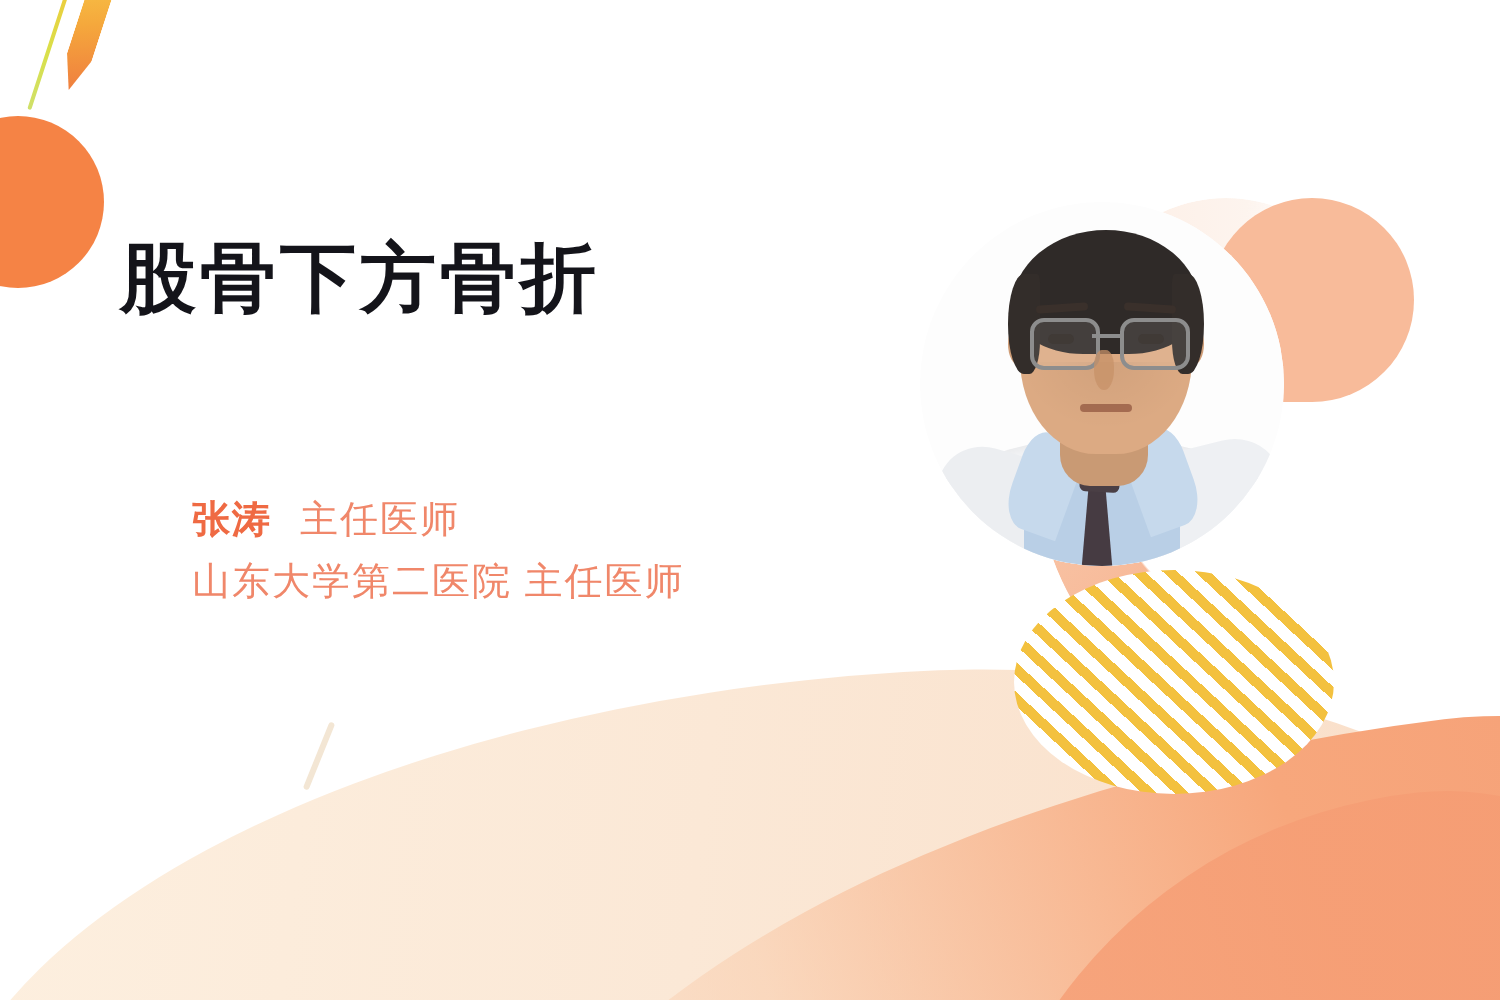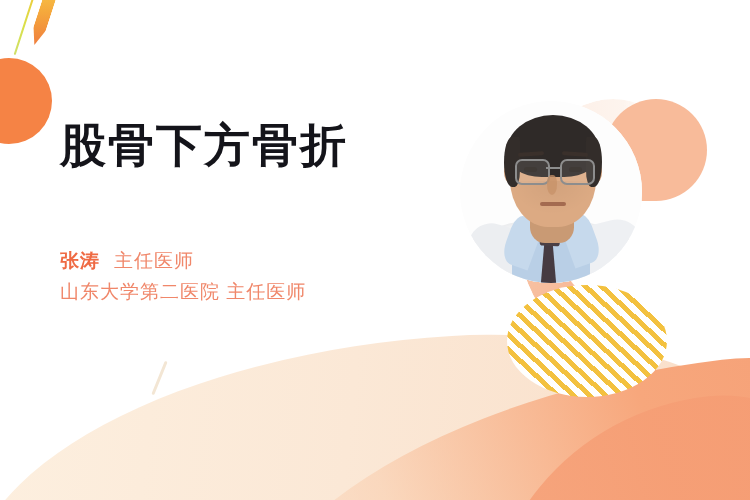--- a/index.html
+++ b/index.html
@@ -191,34 +191,34 @@
     border-radius: 40% 40% 50% 50%; opacity:.75; }
   #mouth { left:80px; top:101px; width:26px; height:4px; background:#9a6048;
     border-radius:3px; opacity:.85; }
   #cheek-sh { left:50px; top:80px; width:86px; height:34px;
     background: radial-gradient(ellipse at 50% 0%, rgba(0,0,0,0.05), rgba(0,0,0,0) 70%); }
 
   
   #title {
     position: absolute;
     left: 60px; top: 117px;
-    font-size: 46px;
+    font-size: 38px;
     font-weight: 700;
     letter-spacing: 2px;
     color: #14141a;
     line-height: 1.25;
     white-space: nowrap;
   }
   #meta {
     position: absolute;
     left: 60px; top: 246px;
     line-height: 1.62;
     white-space: nowrap;
   }
-  #meta .line { font-size: 19px; letter-spacing: 1px; }
+  #meta .line { font-size: 19px; letter-spacing: 1px; margin-left: 36px; }
   #doctor-name {
     color: #ef6a43;
     font-weight: 700;
     margin-right: 14px;
   }
   #doctor-title { color: #f0876a; font-weight: 400; }
   #affiliation { color: #f0876a; font-weight: 400; }
 </style>
 </head>
 <body>

